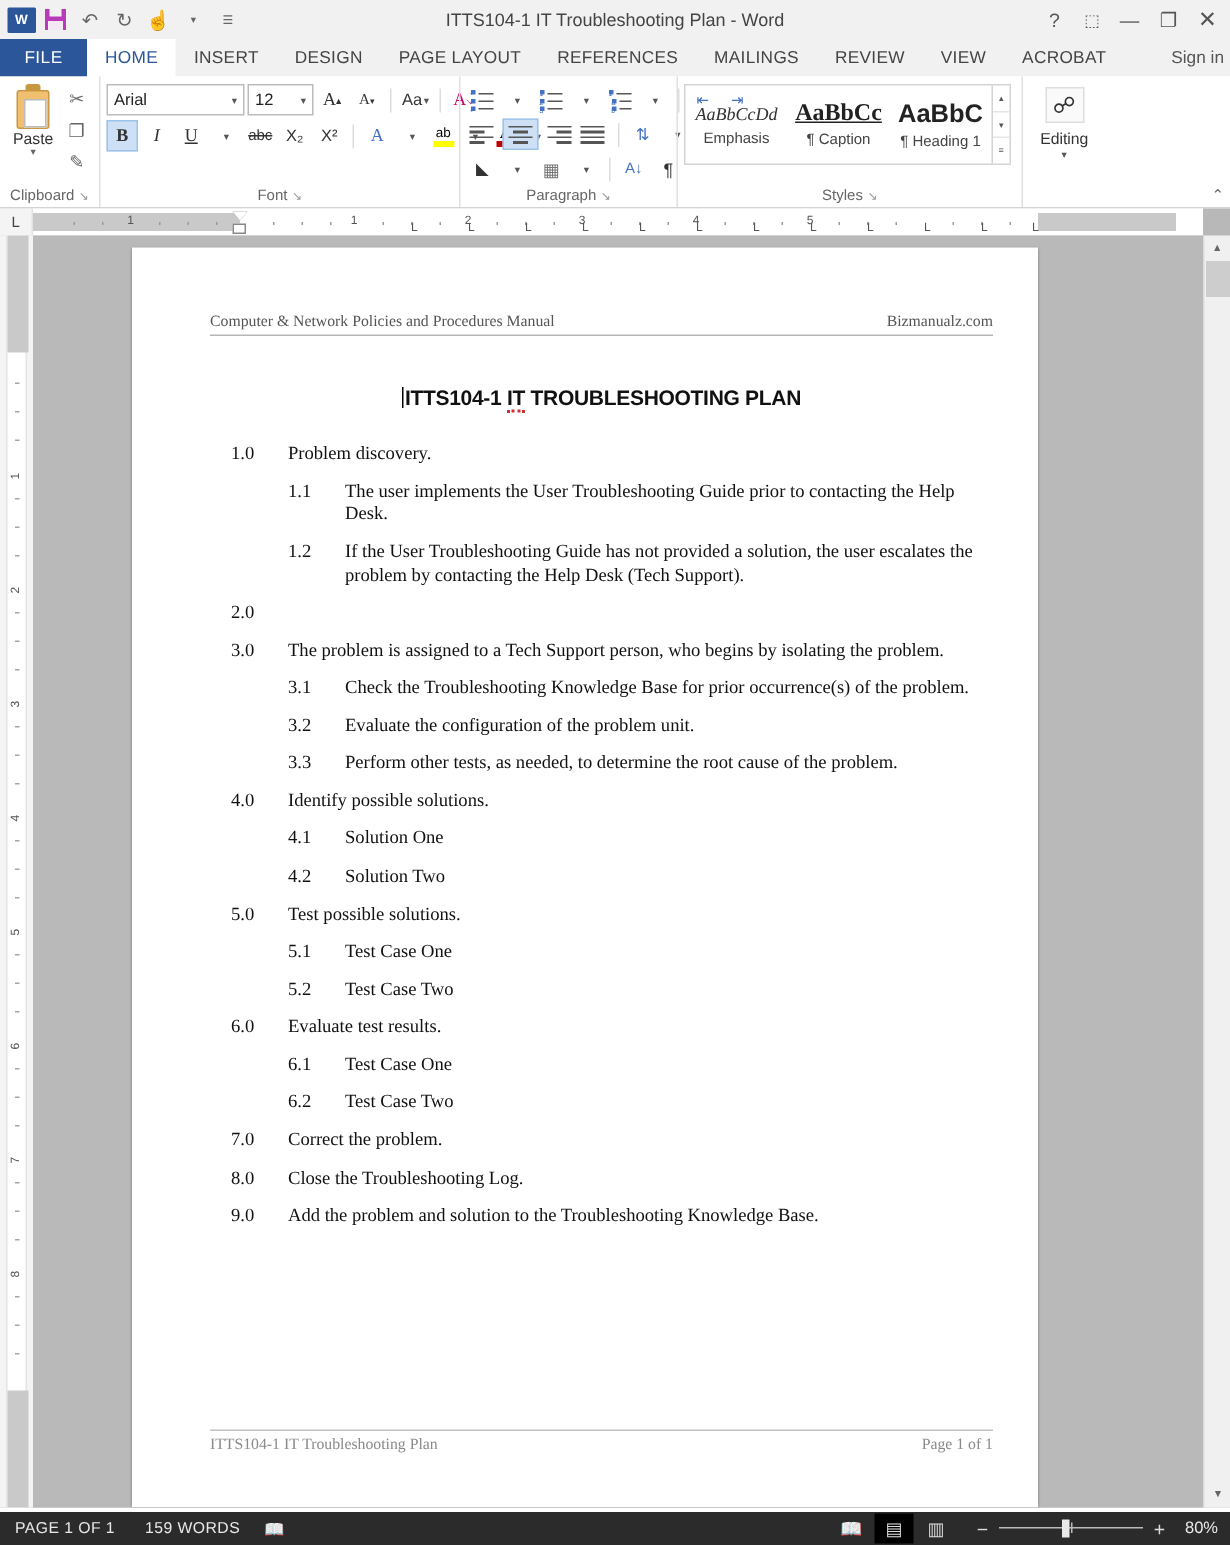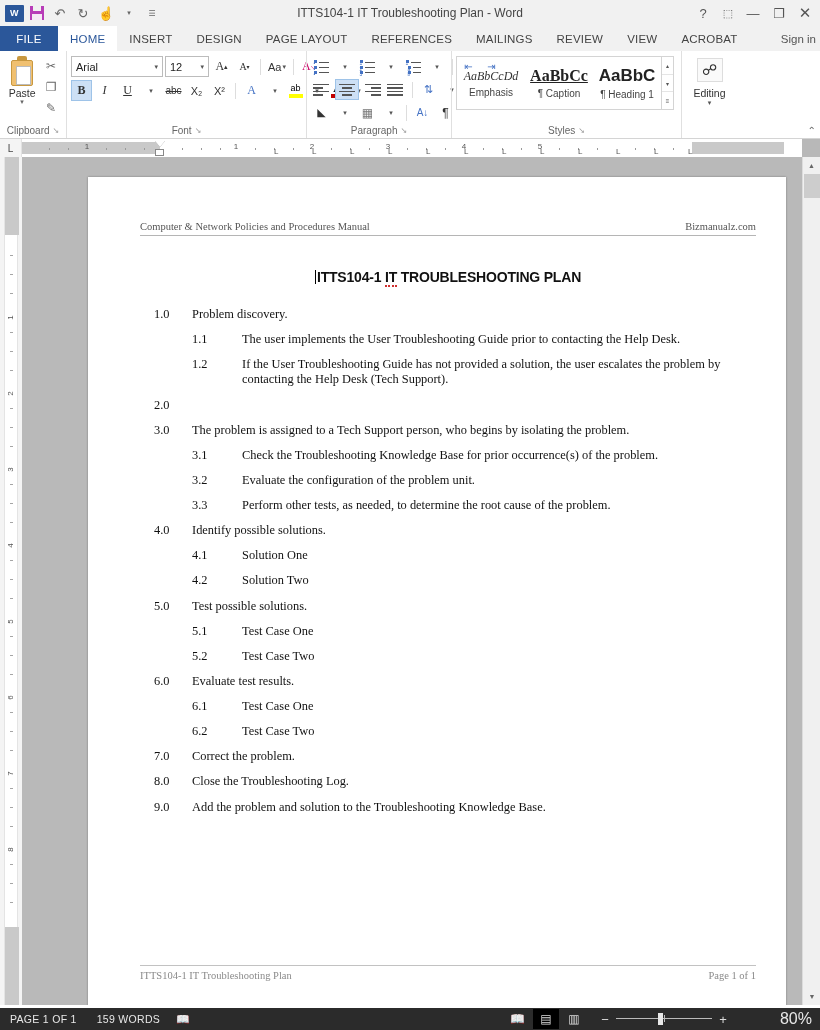--- a/index.html
+++ b/index.html
@@ -209,22 +209,22 @@
   .vr-track { position: absolute; left: 4px; top: 0; width: 14px; bottom: 0; background: #fff; border-left:1px solid #e4e4e4; border-right:1px solid #e4e4e4;}
   .vr-margin { position: absolute; left: 0; width: 14px; background: #c9c9c9; }
   .vr-num { position: absolute; left: 3px; font-size: 8px; color: #555; transform: rotate(-90deg); transform-origin: center; }
   .vr-tick { position: absolute; left: 5px; width: 3px; height: 1px; background: #a5a5a5; }
 
   .docarea {
     position: absolute; left: 22px; right: 18px; top: 18px; bottom: 0;
     background: #b9b9b9; overflow: hidden;
   }
   .page {
-    position: absolute; left: 66px; top: 20px;
-    width: 698px; height: 840px; background: #fff;
+    position: absolute; left: 66px; top: 8px;
+    width: 604px; height: 840px; background: #fff;
     box-shadow: 0 0 2px rgba(0,0,0,.35);
   }
 
   
   .vscroll {
     position: absolute; right: 0; top: 18px; bottom: 0; width: 18px;
     background: #f0f0f0; border-left: 1px solid #dcdcdc;
   }
   .vs-arrow {
     height: 17px; display: flex; align-items: center; justify-content: center;
@@ -253,21 +253,21 @@
     vertical-align: -2px; margin-right: 1px;
   }
   .misspell { border-bottom: 2px dotted #d03030; padding-bottom: 0px; }
 
   .list { margin-top: 22px; font-family: "Liberation Serif", serif; color: #111; }
   .li { display: flex; margin-bottom: 10px; font-size: 12.4px; line-height: 1.22; }
   .li .num { flex: 0 0 auto; }
   .li .txt { flex: 1; }
   .li.lvl1 { padding-left: 14px; }
   .li.lvl1 .num { width: 38px; }
-  .li.lvl2 { padding-left: 52px; gap: 12px; }
+  .li.lvl2 { padding-left: 52px; }
   .li.lvl2 .num { width: 38px; }
 
   .doc-footer {
     position: absolute; left: 52px; right: 30px; bottom: 36px;
     display: flex; justify-content: space-between;
     font-family: "Liberation Serif", serif; font-size: 10.5px; color: #8a8a8a;
     border-top: 1px solid #c2c2c2; padding-top: 4px;
   }
 
   
@@ -283,21 +283,21 @@
     width: 26px; height: 20px; display: flex; align-items: center; justify-content: center;
     font-size: 12px; color: #ddd;
   }
   .viewbtn.active { background: #000; }
   .zoomctl { display: flex; align-items: center; gap: 5px; padding-left: 10px; }
   .zoom-sign { font-size: 13px; color: #ddd; width: 12px; text-align: center; }
   .ztrack { position: relative; width: 96px; height: 12px; }
   .ztrack .line { position: absolute; top: 5px; left: 0; right: 0; height: 1px; background: #bbb; }
   .ztrack .mid { position: absolute; top: 2px; left: 50%; width: 1px; height: 7px; background: #bbb; }
   .ztrack .thumb { position: absolute; top: 0; left: 42px; width: 5px; height: 12px; background: #e8e8e8; }
-  .zoom-val { font-size: 16px; padding-left: 6px; min-width: 28px; margin-left: 40px; }
+  .zoom-val { font-size: 11px; padding-left: 6px; min-width: 28px; }
 </style>
 </head>
 <body>
 
 <div class="titlebar">
   <div class="qat">
     <div class="qat-btn">
       <div class="word-logo">W</div>
     </div>
     <div class="qat-btn">

